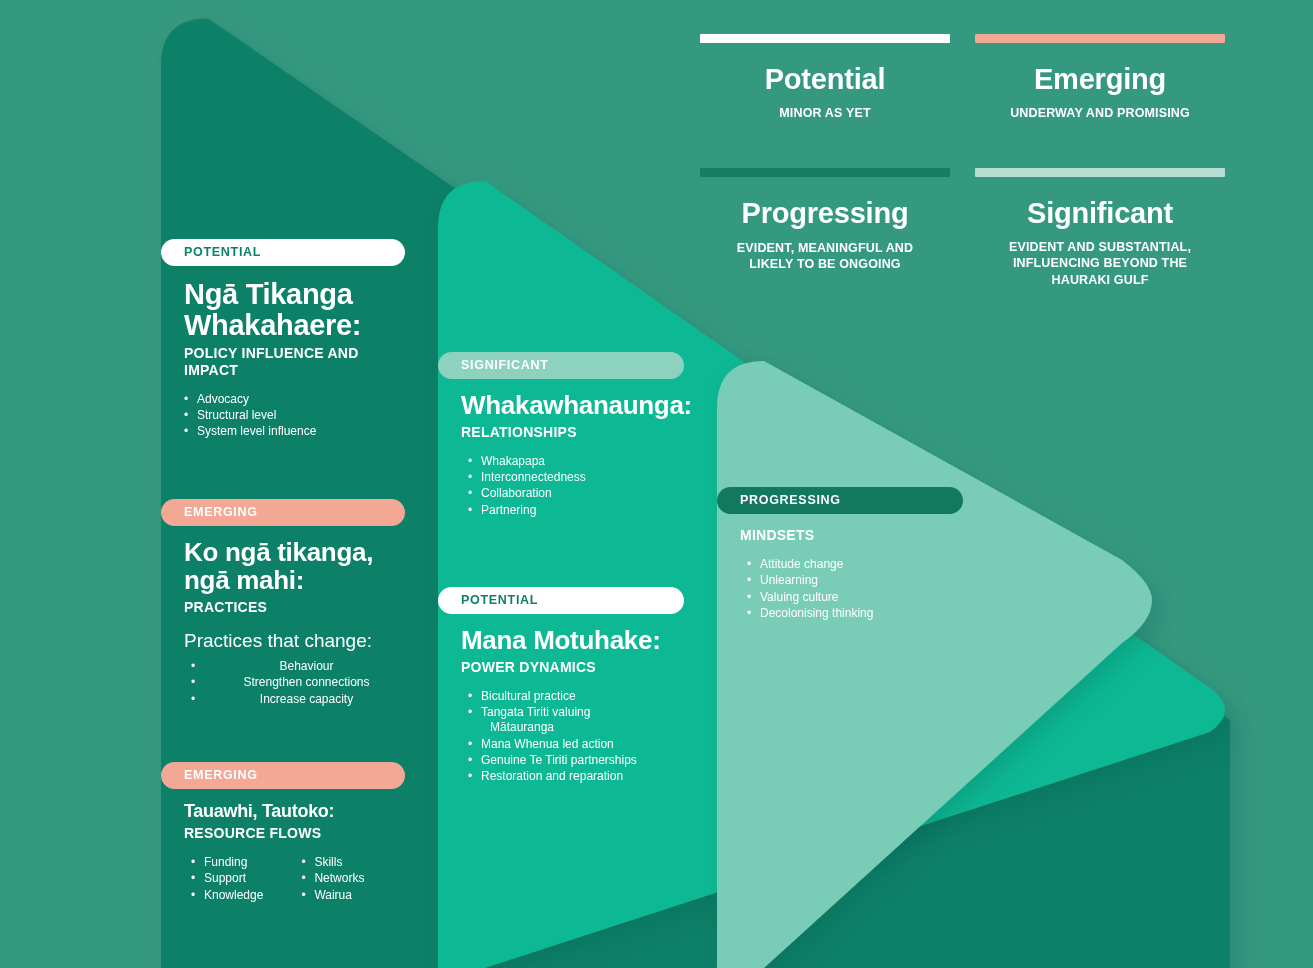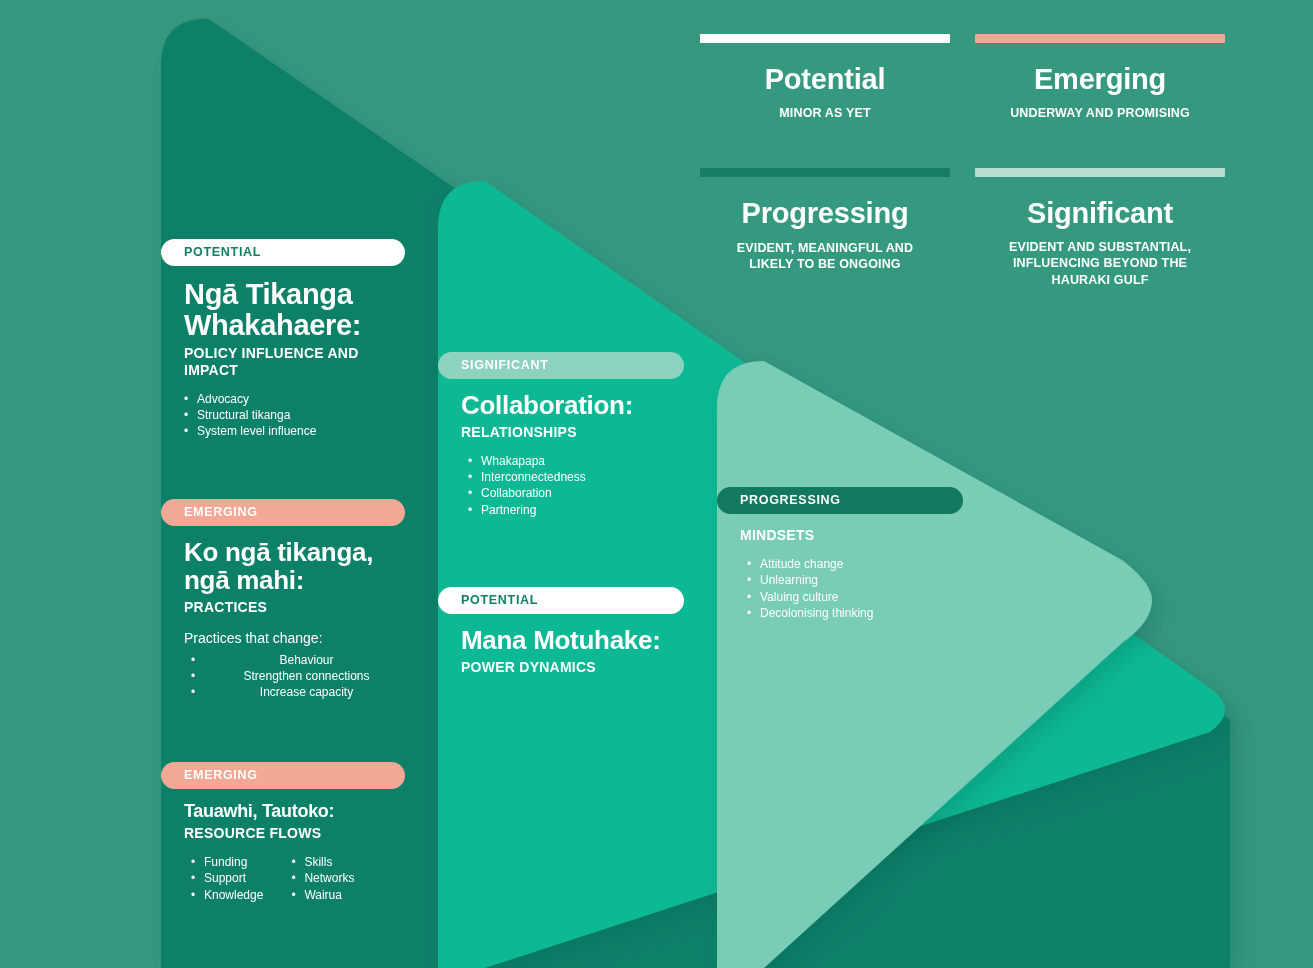--- a/index.html
+++ b/index.html
@@ -40,33 +40,33 @@
   }
   .card-body{padding-left:23px;padding-top:13px;}
   .card-title{
     color:#ffffff;font-weight:bold;line-height:1.07;letter-spacing:-.3px;
     margin:0 0 4px 0;
   }
   .card-sub{
     color:#ffffff;font-weight:bold;font-size:14px;letter-spacing:.25px;
     text-transform:uppercase;line-height:1.2;margin:0;
   }
-  .lead{color:#ffffff;font-size:14px;line-height:1.3;margin:14px 0 0 0;}
+  .lead{color:#ffffff;font-size:19px;line-height:1.3;margin:14px 0 0 0;}
   ul.blist{list-style:none;margin:13px 0 0 0;padding:0;}
   ul.blist.tight{margin-top:5px;text-align:center;}
   ul.blist li{
     color:#ffffff;font-size:12px;line-height:1.28;
     padding-left:13px;position:relative;margin-bottom:1px;
   }
   ul.blist li::before{
     content:"•";position:absolute;left:0;top:0;
   }
   ul.blist li.cont{padding-left:22px;margin-top:-1px;}
   ul.blist li.cont::before{content:"";}
-  .twocol{display:flex;gap:28px;}
+  .twocol{display:flex;gap:38px;}
   .twocol ul{margin-top:13px;}
   .twocol ul li{white-space:nowrap;}
 </style>
 </head>
 <body>
 
 <div id="stage">
 
   <svg id="shapes" viewBox="0 0 1313 968" width="1313" height="968" aria-hidden="true">
     <defs>
@@ -140,21 +140,21 @@
 
   <div class="card" style="left:161px;top:239px;width:248px;">
     <div class="badge" style="background:#ffffff;width:244px;">
       <span style="color:#0F8068;">POTENTIAL</span>
     </div>
     <div class="card-body">
       <h2 class="card-title" style="font-size:29px;max-width:185px;">Ngā Tikanga Whakahaere:</h2>
       <p class="card-sub" style="max-width:200px;">POLICY INFLUENCE AND IMPACT</p>
       <ul class="blist">
         <li>Advocacy</li>
-        <li>Structural tikanga</li>
+        <li>Structural level</li>
         <li>System level influence</li>
       </ul>
     </div>
   </div>
 
   <div class="card" style="left:161px;top:499px;width:248px;">
     <div class="badge" style="background:#F2A894;width:244px;">
       <span style="color:#ffffff;">EMERGING</span>
     </div>
     <div class="card-body">
@@ -189,38 +189,46 @@
         </ul>
       </div>
     </div>
   </div>
 
   <div class="card" style="left:438px;top:352px;width:252px;">
     <div class="badge" style="background:#8CD2BE;width:246px;">
       <span style="color:#ffffff;">SIGNIFICANT</span>
     </div>
     <div class="card-body">
-      <h2 class="card-title" style="font-size:26px;">Collaboration:</h2>
+      <h2 class="card-title" style="font-size:26px;">Whakawhanaunga:</h2>
       <p class="card-sub">RELATIONSHIPS</p>
       <ul class="blist" style="padding-left:7px;">
         <li>Whakapapa</li>
         <li>Interconnectedness</li>
         <li>Collaboration</li>
         <li>Partnering</li>
       </ul>
     </div>
   </div>
 
   <div class="card" style="left:438px;top:587px;width:270px;">
     <div class="badge" style="background:#ffffff;width:246px;">
       <span style="color:#0F8068;">POTENTIAL</span>
     </div>
     <div class="card-body">
       <h2 class="card-title" style="font-size:26px;">Mana Motuhake:</h2>
       <p class="card-sub">POWER DYNAMICS</p>
+      <ul class="blist" style="padding-left:7px;">
+        <li>Bicultural practice</li>
+        <li>Tangata Tiriti valuing</li>
+        <li class="cont">Mātauranga</li>
+        <li>Mana Whenua led action</li>
+        <li>Genuine Te Tiriti partnerships</li>
+        <li>Restoration and reparation</li>
+      </ul>
     </div>
   </div>
 
   <div class="card" style="left:717px;top:487px;width:252px;">
     <div class="badge" style="background:#12795F;width:246px;">
       <span style="color:#ffffff;">PROGRESSING</span>
     </div>
     <div class="card-body">
       <p class="card-sub">MINDSETS</p>
       <ul class="blist" style="padding-left:7px;">

